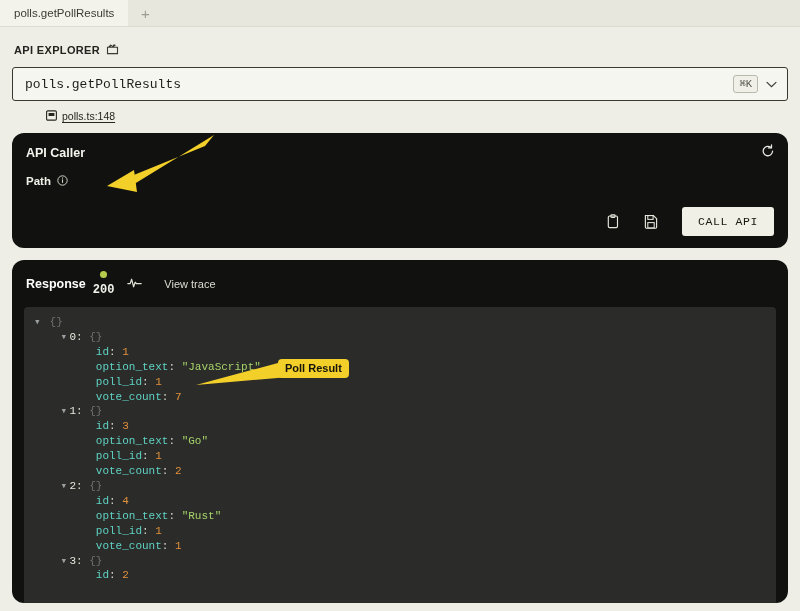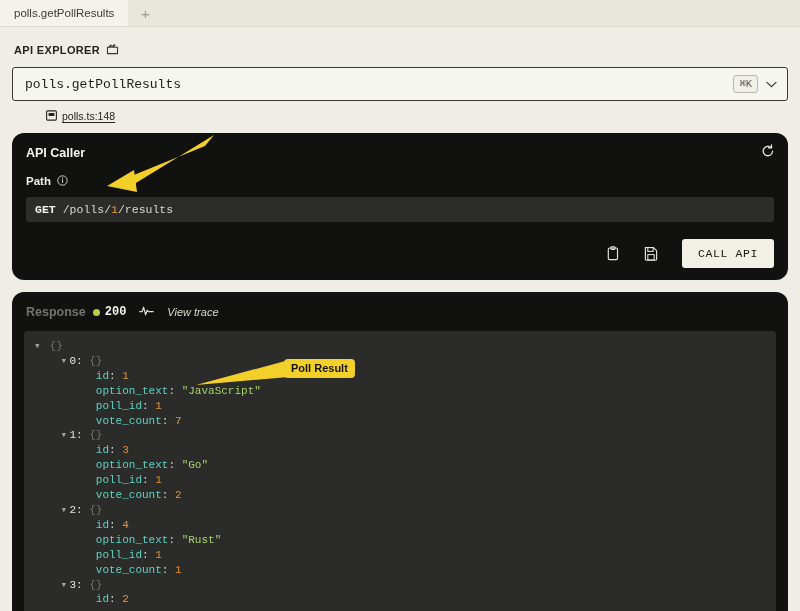--- a/index.html
+++ b/index.html
@@ -131,28 +131,28 @@
     font-size: 11.5px; letter-spacing: .6px;
     color: #17170f; background: #f0f0e6;
     border: none; border-radius: 3px;
     padding: 8px 16px;
     cursor: pointer;
   }
 
   
   .panel.response { margin-top: 12px; padding: 11px 12px 0 12px; height: 343px; overflow: hidden; }
   .resp-head { display: flex; align-items: center; gap: 7px; padding: 0 2px 10px 2px; }
-  .resp-title { font-size: 12.5px; font-weight: bold; color: #737373; }
-  .status { display: flex; align-items: center; gap: 5px; }
+  .resp-title { font-size: 12.5px; font-weight: bold; color: #ffffff; }
+  .status { display: flex; align-items: center; gap: 5px; flex-direction: column; }
   .status-dot { width: 7px; height: 7px; border-radius: 50%; background: #b5cc4a; display: inline-block; }
   .status-code {
     font-family: "Liberation Mono", monospace;
     font-size: 12px; font-weight: bold; color: #f2f2ea;
   }
-  .trace { display: flex; align-items: center; gap: 13px; margin-left: 6px; font-style: italic; }
+  .trace { display: flex; align-items: center; gap: 22px; margin-left: 6px; }
   .trace-label { font-size: 11px; color: #dcdcd2; }
 
   .json-box {
     background: #2b2b29;
     border-radius: 4px;
     padding: 8px 10px 10px 10px;
     height: 100%;
     overflow: hidden;
     font-family: "Liberation Mono", monospace;
     font-size: 11px;
@@ -239,24 +239,20 @@
       <span class="path-label">Path</span>
       <span>
         <svg width="11" height="11" viewBox="0 0 11 11">
           <circle cx="5.5" cy="5.5" r="4.7" fill="none" stroke="#cfcfc5" stroke-width="1"></circle>
           <rect x="5.0" y="4.4" width="1.05" height="3.5" fill="#cfcfc5"></rect>
           <rect x="5.0" y="2.5" width="1.05" height="1.15" fill="#cfcfc5"></rect>
         </svg>
       </span>
     </div>
 
-    <div class="path-input">
-      <span class="method">GET</span>
-      <span class="pathtext"><span>/polls/</span><span class="param">1</span><span>/results</span></span>
-    </div>
 
     <div class="caller-actions">
       <span class="icon-btn">
         <svg width="14" height="15" viewBox="0 0 14 15">
           <rect x="2.3" y="2.0" width="9.2" height="11.6" rx="1.3" fill="none" stroke="#e6e6dd" stroke-width="1.15"></rect>
           <rect x="4.9" y="0.7" width="4.1" height="2.6" rx="0.8" fill="none" stroke="#e6e6dd" stroke-width="1.15"></rect>
         </svg>
       </span>
       <span class="icon-btn">
         <svg width="14" height="15" viewBox="0 0 14 15">
@@ -312,17 +308,17 @@
     <g>
       <path d="M214,135 L205,146 L124,179 L131,186 Z" fill="#f2cf29"></path>
       <path d="M134,170 L107,186 L137,192 Z" fill="#f2cf29"></path>
     </g>
   </svg>
 
   <svg class="anno" style="left:0; top:0;" width="800" height="611">
     <path d="M289,360 L289,377 L196,385 Z" fill="#f2cf29"></path>
   </svg>
 
-  <div class="callout" style="left:284px; top:359px;">
+  <div class="callout" style="left:278px; top:359px;">
     <span>Poll Result</span>
   </div>
 
 </div>
 
 </body></html>

